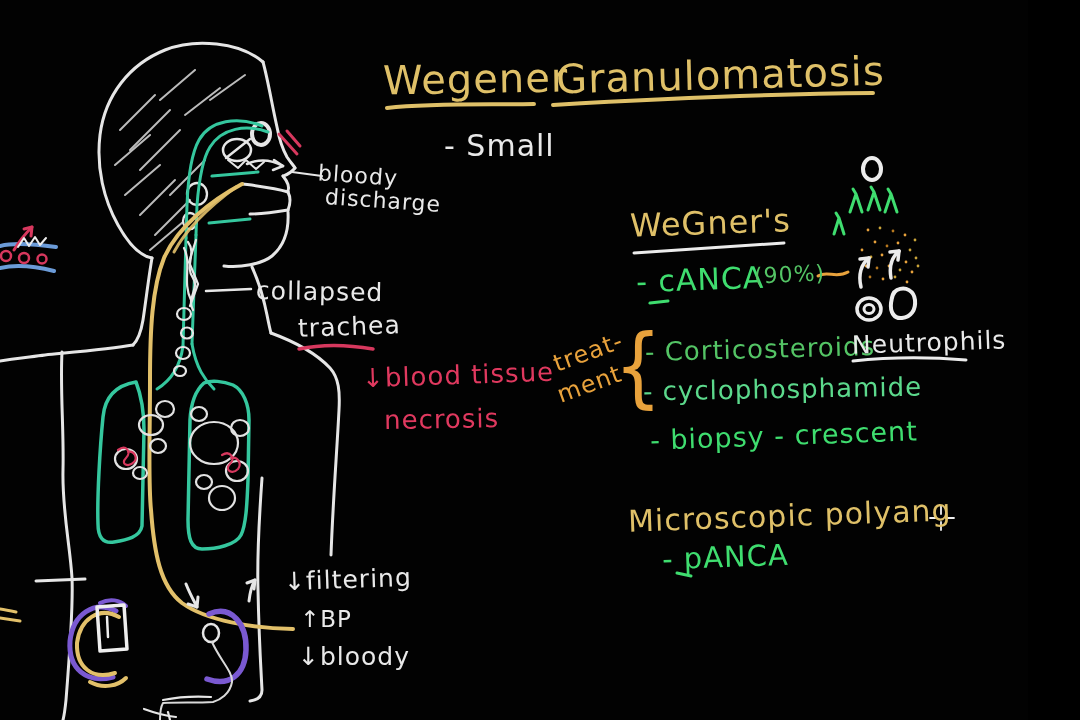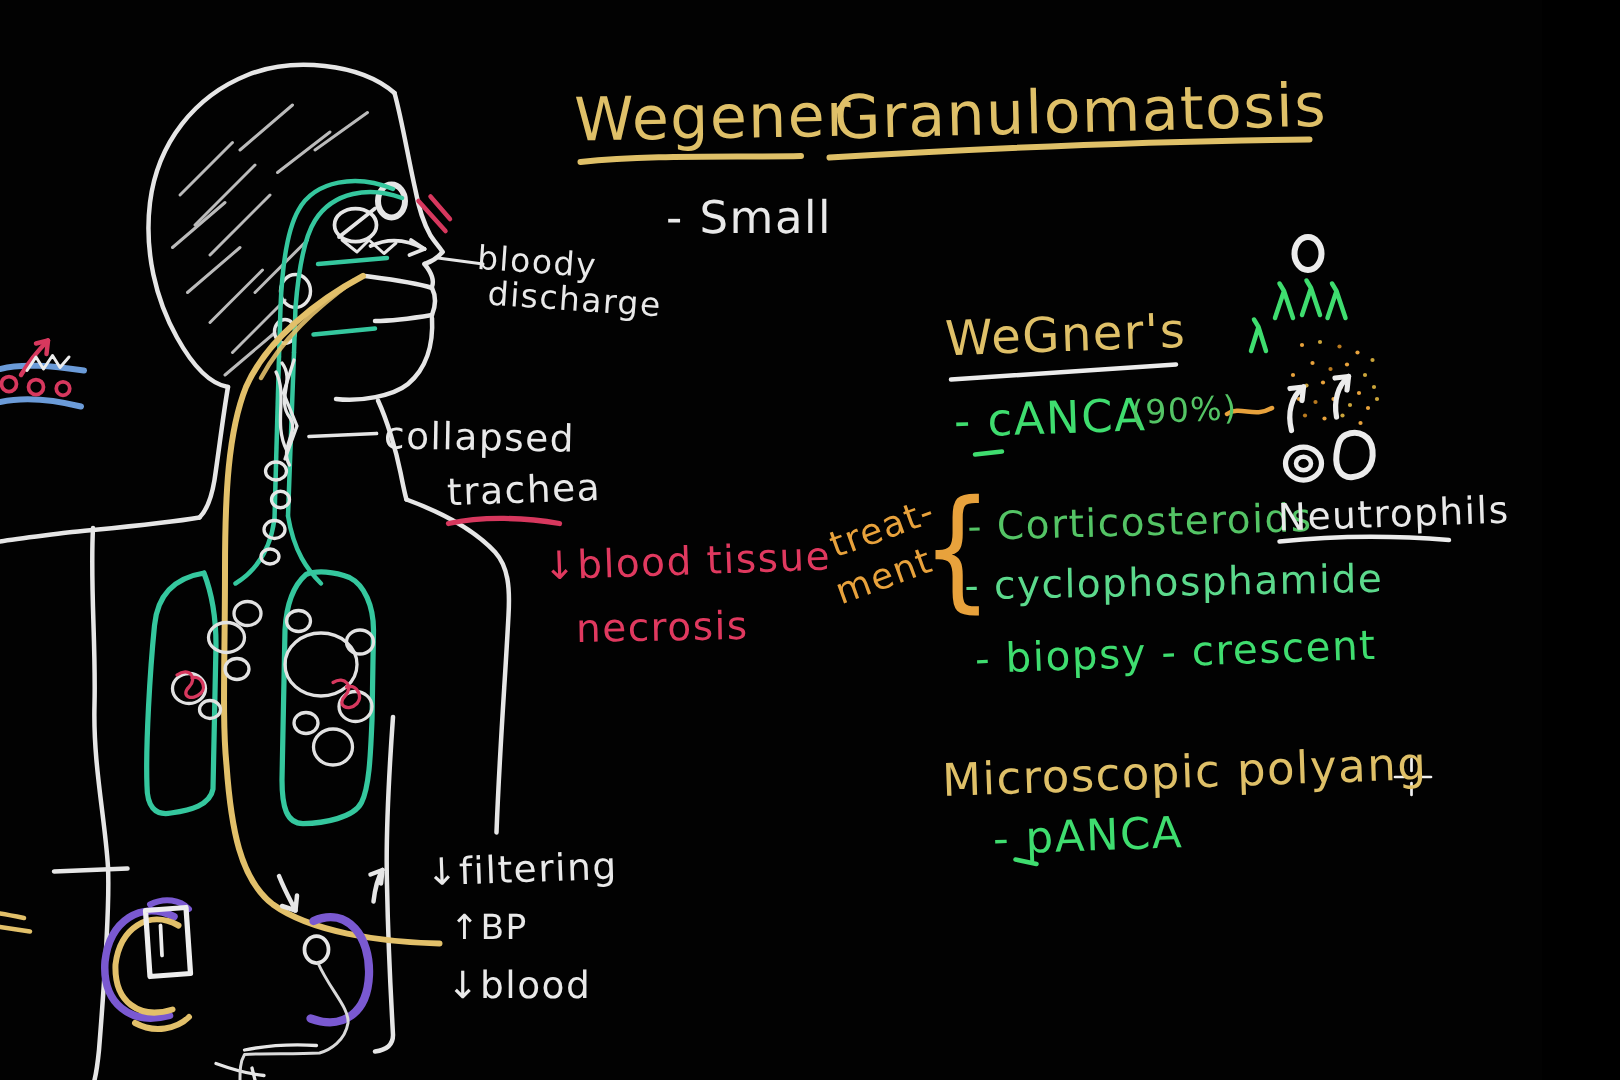--- a/index.html
+++ b/index.html
@@ -246,15 +246,15 @@
 <div class="lbl white" style="left:325px;top:188px;font-size:22px;transform:rotate(4deg);">discharge</div>
 
 <div class="lbl white" style="left:256px;top:277px;font-size:25px;transform:rotate(1deg);">collapsed</div>
 <div class="lbl white" style="left:298px;top:312px;font-size:25px;transform:rotate(-2deg);">trachea</div>
 
 <div class="lbl red" style="left:362px;top:360px;font-size:26px;transform:rotate(-2deg);">↓blood tissue</div>
 <div class="lbl red" style="left:384px;top:404px;font-size:26px;transform:rotate(-1deg);">necrosis</div>
 
 <div class="lbl white" style="left:284px;top:565px;font-size:25px;transform:rotate(-2deg);">↓filtering</div>
 <div class="lbl white" style="left:300px;top:606px;font-size:23px;">↑BP</div>
-<div class="lbl white" style="left:298px;top:642px;font-size:25px;">↓blood</div>
+<div class="lbl white" style="left:298px;top:642px;font-size:25px;">↓bloody</div>
 
 </div>
 
 </body></html>

